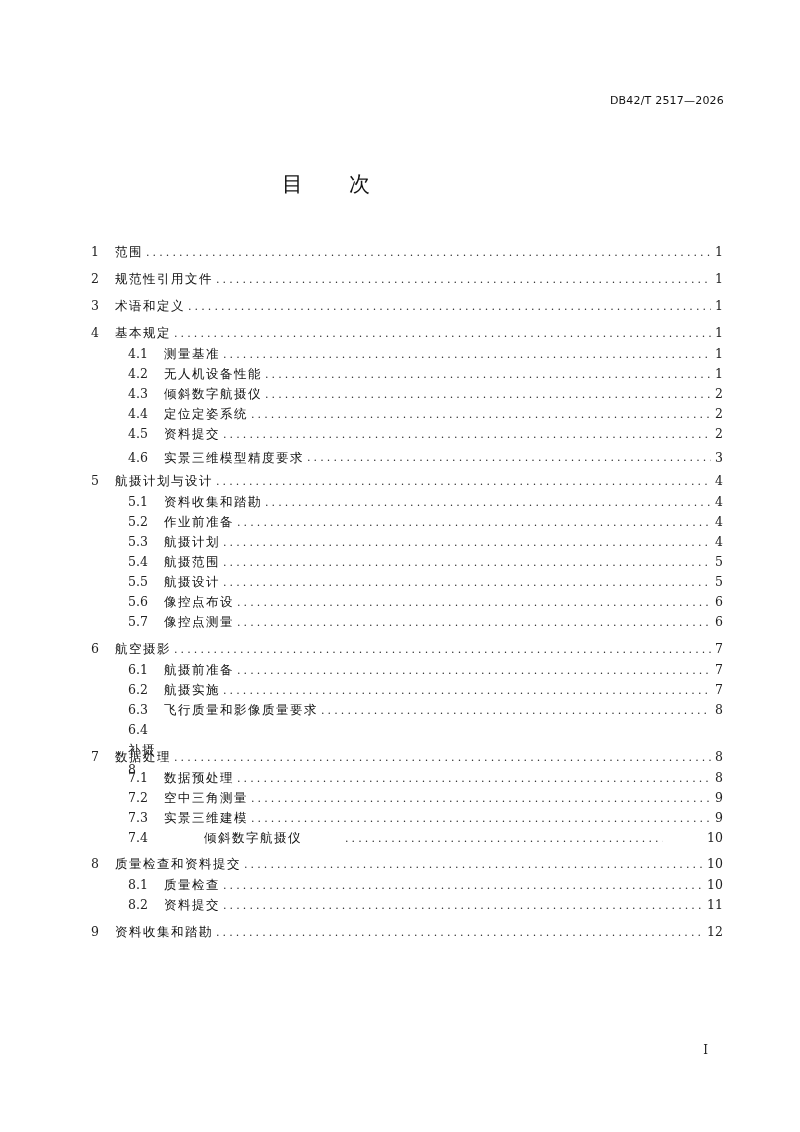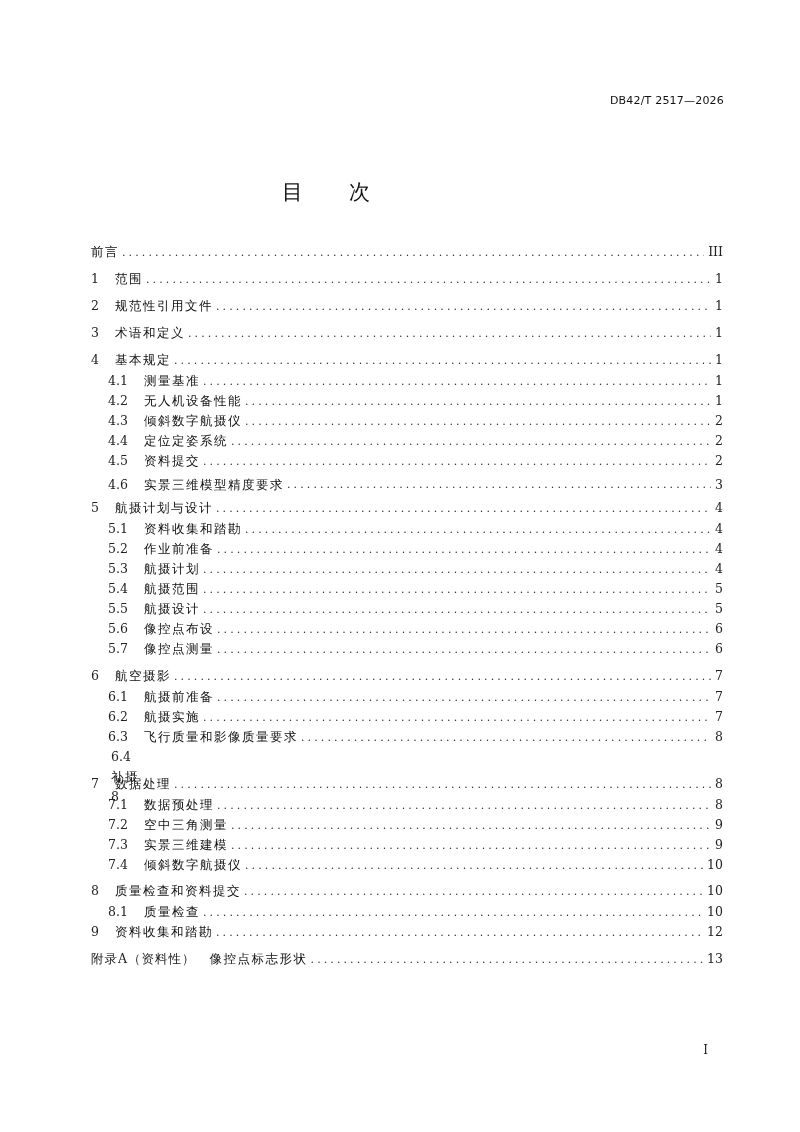--- a/index.html
+++ b/index.html
@@ -1,55 +1,50 @@
 <!DOCTYPE html>
 <html><head>
   <meta charset="utf-8">
   <style>
     html, body { margin: 0; padding: 0; background: #ffffff; }
     body { width: 800px; height: 1132px; position: relative; overflow: hidden;
            font-family: "DejaVu Serif", "Liberation Serif", serif; color: #1a1a1a; }
     .doc-code { position: absolute; top: 94px; right: 76px; font-family: "DejaVu Sans", "Liberation Sans", sans-serif;
                 font-size: 11px; letter-spacing: 0.2px; color: #111; }
-    .title { position: absolute; top: 178px; left: 0; width: 652px; text-align: center;
+    .title { position: absolute; top: 170px; left: 0; width: 652px; text-align: center;
              font-family: "DejaVu Sans", "Liberation Sans", sans-serif; font-size: 21px; color: #111; }
     .title span { display: inline-block; }
     .title .gap { width: 46px; }
     .toc { position: absolute; left: 91px; top: 242px; width: 632px; }
     .entry { position: relative; display: flex; align-items: baseline; font-size: 12.5px; white-space: nowrap; }
     .entry.main { height: 27px; line-height: 20px; }
     .entry.sub { height: 20px; line-height: 20px; padding-left: 17px; }
     .entry.main.before-sub { height: 21px; }
     .entry.appendix { height: 27px; line-height: 20px; }
     .num { display: inline-block; color: #222; }
     .entry.main .num { width: 24px; }
-    .entry.sub .num { width: 36px; }
+    .entry.sub .num { width: 36px; margin-left: 20px; }
     .label { display: inline-block; letter-spacing: 1.5px; color: #111; }
     .appx-prefix { display: inline-block; letter-spacing: 1px; margin-right: 14px; }
     .leader { flex: 1; overflow: hidden; color: #333; margin: 0 4px 0 3px; letter-spacing: 3.1px; font-size: 11px; }
     .leader::before { content: "...................................................................................................................................................................................."; }
     .page { display: inline-block; text-align: right; min-width: 8px; color: #222; }
     .folio { position: absolute; top: 1043px; right: 92px; font-size: 12px; color: #222; }
   </style>
 </head>
 <body>
 
 <div class="doc-code">DB42/T 2517—2026</div>
 
 <div class="title">
   <span>目</span><span class="gap"></span><span>次</span>
 </div>
 
 <div class="toc">
 
-  <div class="entry main">
-    <span class="label">前言</span>
-    <span class="leader"></span>
-    <span class="page">III</span>
-  </div>
 
   <div class="entry main">
     <span class="num">1</span>
     <span class="label">范围</span>
     <span class="leader"></span>
     <span class="page">1</span>
   </div>
 
   <div class="entry main">
     <span class="num">2</span>
@@ -205,50 +200,50 @@
     <span class="label">空中三角测量</span>
     <span class="leader"></span>
     <span class="page">9</span>
   </div>
   <div class="entry sub">
     <span class="num">7.3</span>
     <span class="label">实景三维建模</span>
     <span class="leader"></span>
     <span class="page">9</span>
   </div>
-  <div class="entry sub" style="height:26px;">
+  <div class="entry sub" style="height:26px;gap:40px;">
     <span class="num">7.4</span>
     <span class="label">倾斜数字航摄仪</span>
     <span class="leader"></span>
     <span class="page">10</span>
   </div>
 
   <div class="entry main before-sub">
     <span class="num">8</span>
     <span class="label">质量检查和资料提交</span>
     <span class="leader"></span>
     <span class="page">10</span>
   </div>
   <div class="entry sub">
     <span class="num">8.1</span>
     <span class="label">质量检查</span>
     <span class="leader"></span>
     <span class="page">10</span>
   </div>
+  <div class="entry sub" style="height:27px;">
+    <span class="num">8.2</span>
+    <span class="label">资料提交</span>
+    <span class="leader"></span>
+    <span class="page">11</span>
+  </div>
 
   <div class="entry main">
     <span class="num">9</span>
     <span class="label">资料收集和踏勘</span>
     <span class="leader"></span>
     <span class="page">12</span>
   </div>
 
-  <div class="entry appendix">
-    <span class="appx-prefix">附录A（资料性）</span>
-    <span class="label">像控点标志形状</span>
-    <span class="leader"></span>
-    <span class="page">13</span>
-  </div>
 
 
 </div>
 
 <div class="folio">I</div>
 
 </body></html>

